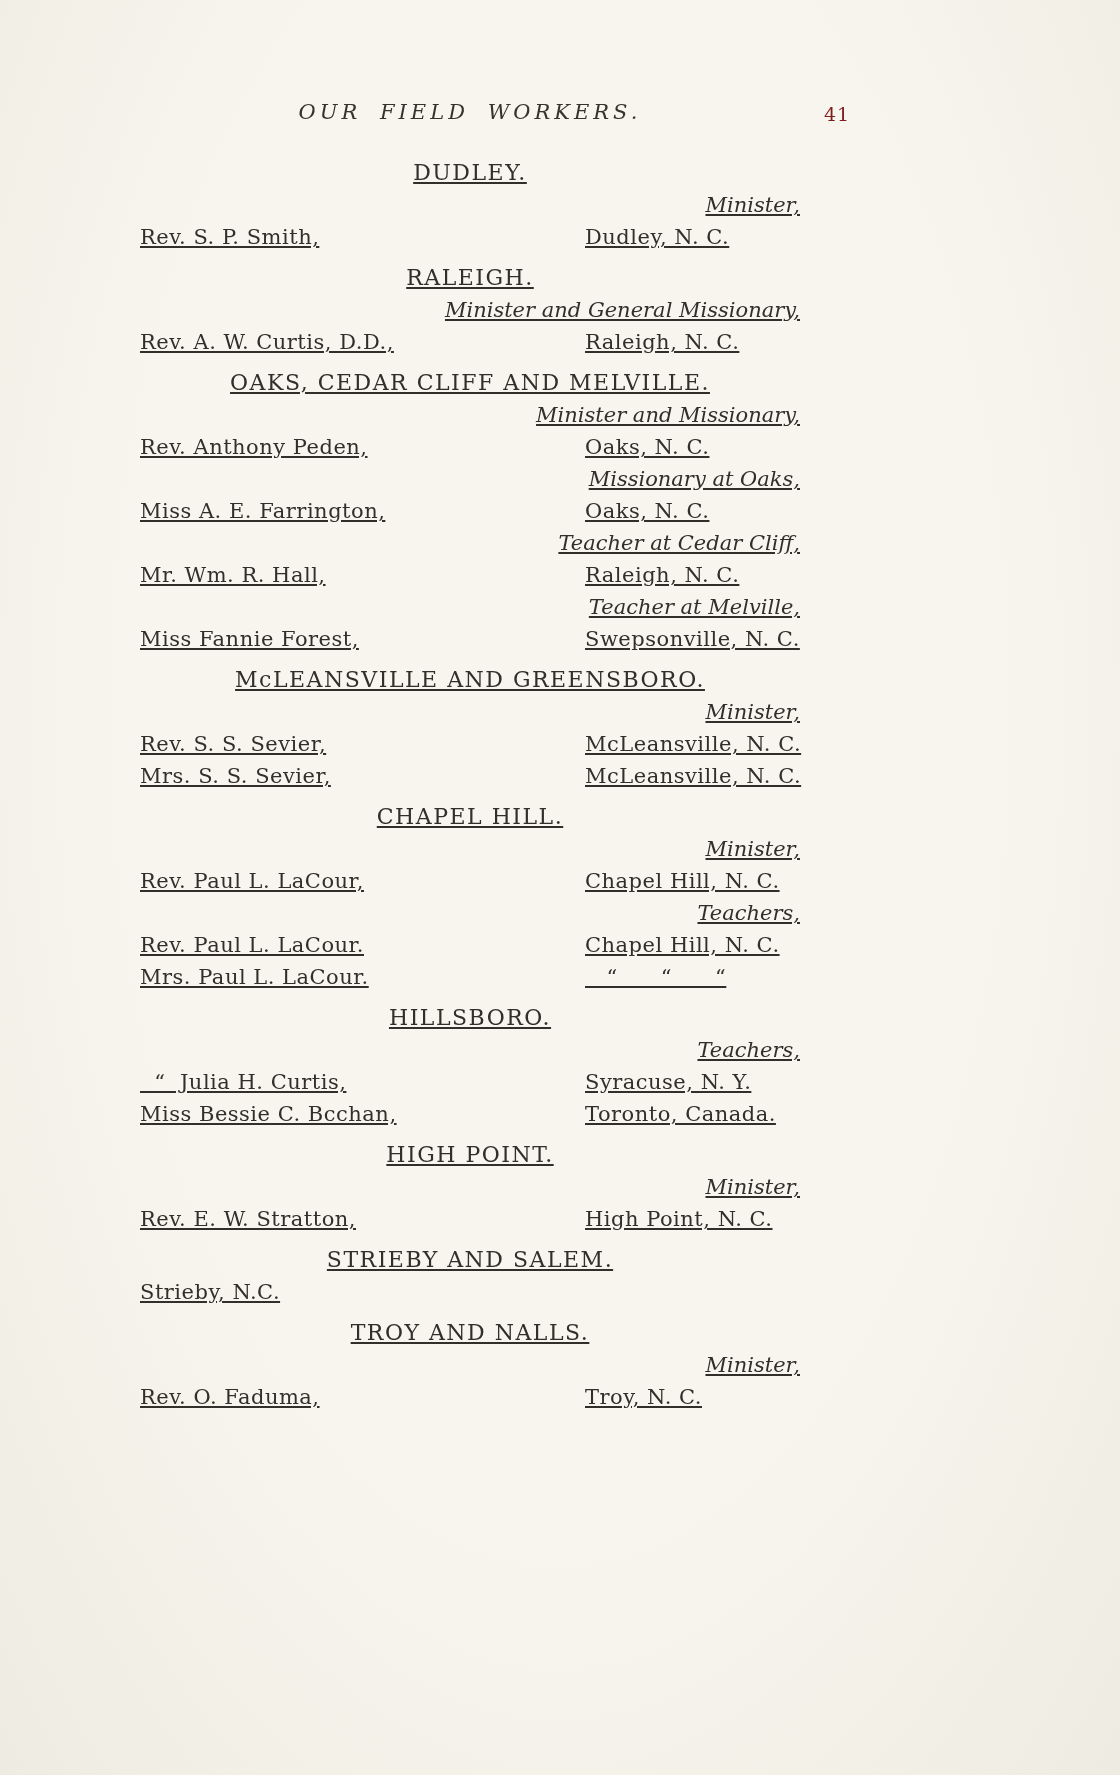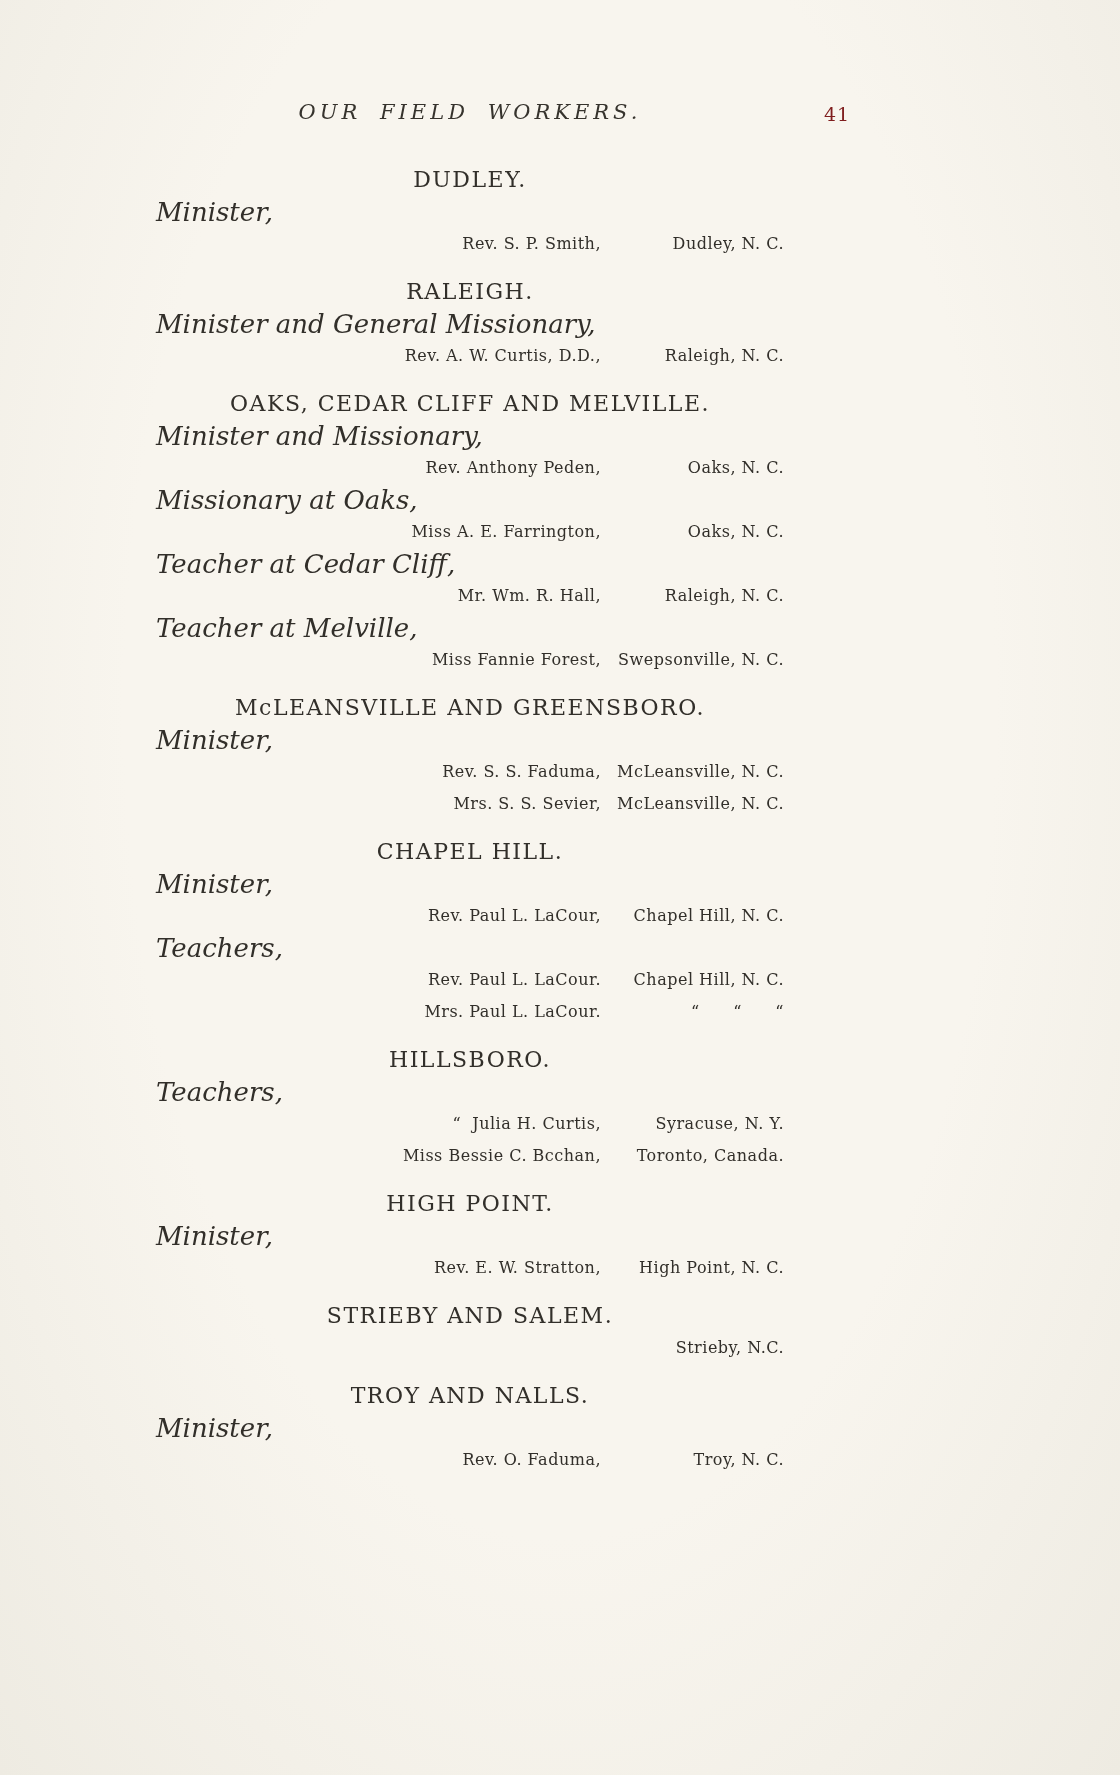--- a/index.html
+++ b/index.html
@@ -41,42 +41,42 @@
     letter-spacing: 1px;
     color: #7f1d1d;
   }
   .content {
     position: absolute;
     top: 148px;
     left: 140px;
     width: 660px;
   }
   .section {
-    margin: 16px;
+    margin: 0;
+    text-decoration: underline;
   }
   .section-heading {
     text-align: center;
     font-size: 22px;
     letter-spacing: 1.5px;
     line-height: 32px;
     margin-top: 9px;
     white-space: nowrap;
   }
   .role-line {
-    text-align: left;
+    text-align: right;
     font-style: italic;
-    font-size: 26px;
+    font-size: 21px;
     line-height: 32px;
     white-space: pre;
   }
   .person-row {
     display: flex;
-    font-size: 16px;
+    font-size: 21px;
     line-height: 32px;
-    text-align: right;
   }
   .person-name {
     flex: none;
     width: 445px;
     white-space: pre;
     letter-spacing: 0.5px;
   }
   .person-location {
     flex: 1;
     white-space: pre;
@@ -128,21 +128,21 @@
         <div class="role-line">Teacher at Melville,</div>
         <div class="person-row">
           <span class="person-name">Miss Fannie Forest,</span>
           <span class="person-location">Swepsonville, N. C.</span>
         </div>
       </section>
       <section class="section">
         <div class="section-heading">McLEANSVILLE AND GREENSBORO.</div>
         <div class="role-line">Minister,</div>
         <div class="person-row">
-          <span class="person-name">Rev. S. S. Faduma,</span>
+          <span class="person-name">Rev. S. S. Sevier,</span>
           <span class="person-location">McLeansville, N. C.</span>
         </div>
         <div class="person-row">
           <span class="person-name">Mrs. S. S. Sevier,</span>
           <span class="person-location">McLeansville, N. C.</span>
         </div>
       </section>
       <section class="section">
         <div class="section-heading">CHAPEL HILL.</div>
         <div class="role-line">Minister,</div>

